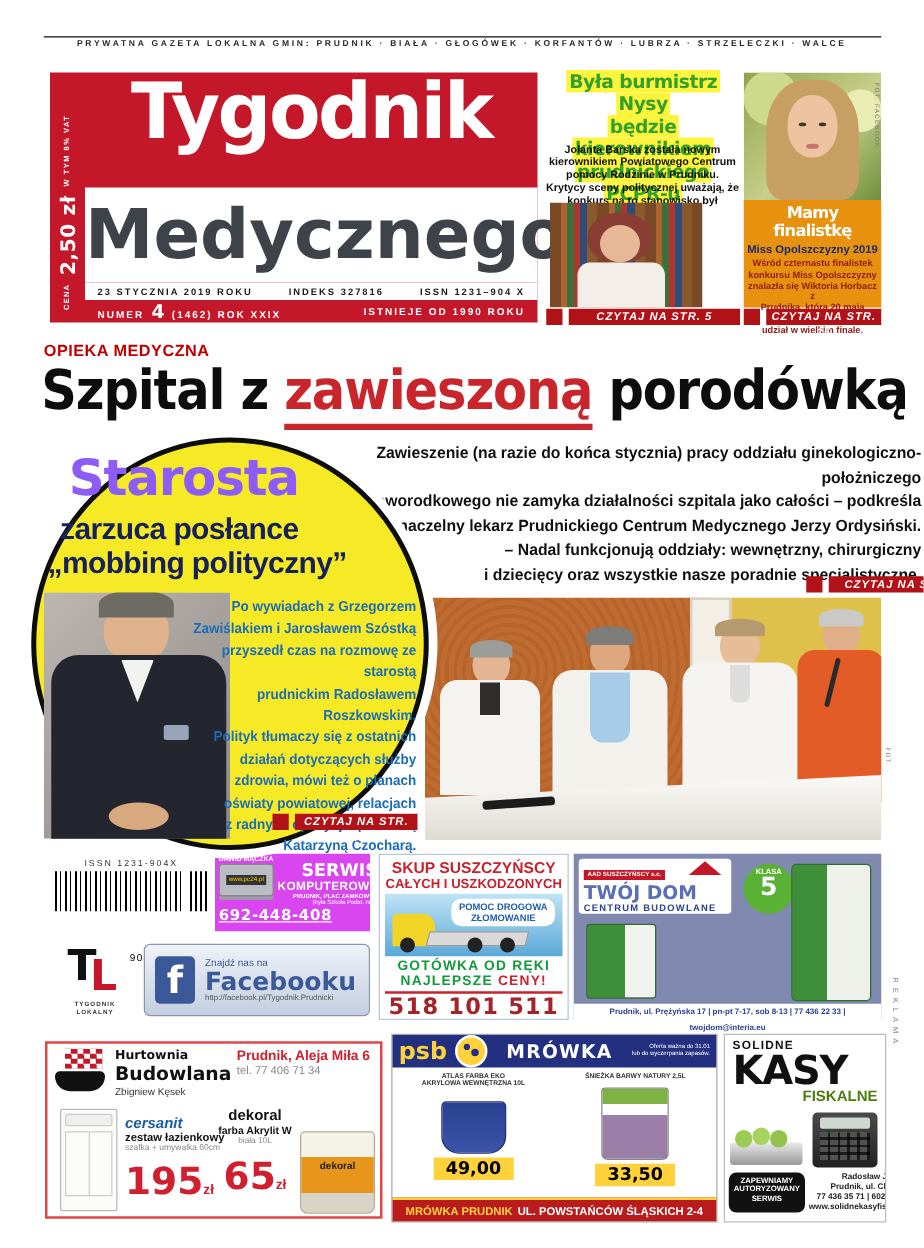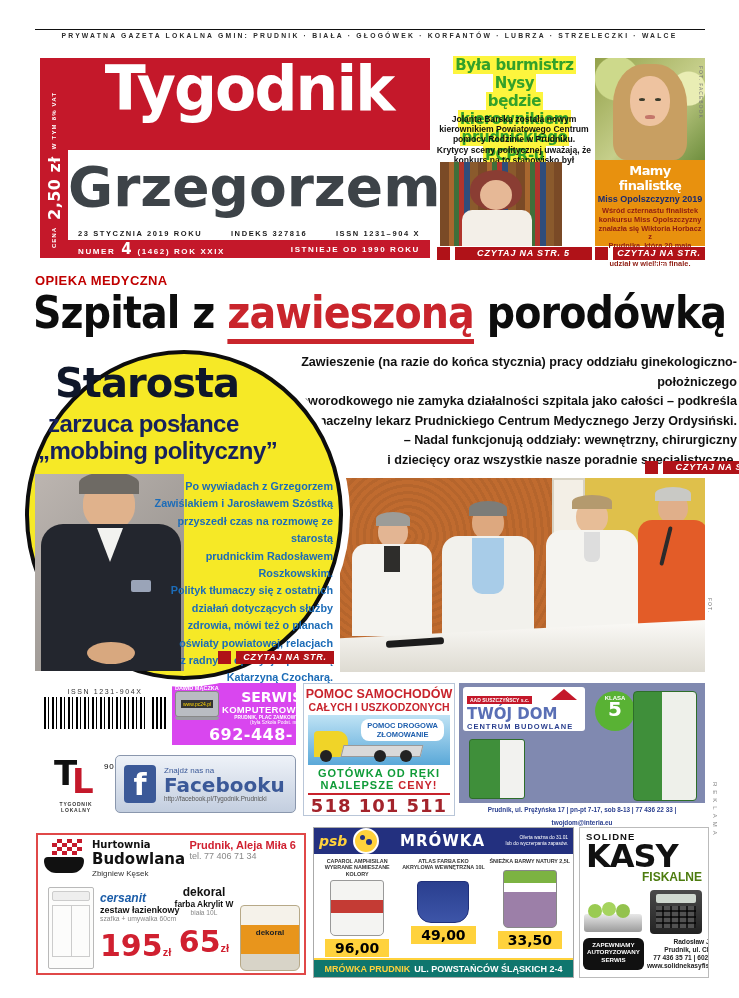--- a/index.html
+++ b/index.html
@@ -56,21 +56,21 @@
   .kicker{left:35px;top:273px;font-size:13px;font-weight:bold;color:#c00000;letter-spacing:0.4px;}
   .headline{left:33px;top:287px;width:705px;font-size:44px;font-weight:bold;letter-spacing:-1px;
             transform:scaleX(0.9);transform-origin:0 0;white-space:nowrap;color:#0d0d0d;}
   .hl-red{color:#c9252c;border-bottom:5px solid #c9252c;padding-bottom:1px;}
   .lead{left:230px;top:352px;width:507px;text-align:right;font-size:13px;line-height:19.5px;
         font-weight:bold;color:#101010;transform:scaleX(0.97);transform-origin:100% 0;}
 
   
   .bubble{left:25px;top:350px;width:310px;height:322px;background:#f6e926;border:4px solid #0d0d0d;
           border-radius:50%;box-shadow:0 0 0 7px #fff;}
-  .st-title{left:55px;top:360px;font-size:40px;font-weight:bold;color:#0f172a;letter-spacing:-1px;}
+  .st-title{left:55px;top:360px;font-size:40px;font-weight:bold;color:#8b5cf6;letter-spacing:-1px;}
   .st-sub1{left:48px;top:410px;font-size:24px;font-weight:bold;color:#16215c;letter-spacing:-0.5px;}
   .st-sub2{left:38px;top:437px;font-size:24px;font-weight:bold;color:#16215c;letter-spacing:-0.5px;}
   .st-txt{left:128px;top:478px;width:205px;text-align:right;font-size:11.5px;line-height:17.4px;
           font-weight:bold;color:#1c6cb8;transform:scaleX(0.94);transform-origin:100% 0;}
 
   
   .ph{overflow:hidden;}
   .credit{font-size:5px;color:#777;letter-spacing:1px;writing-mode:vertical-rl;}
 
   
@@ -97,38 +97,38 @@
       box-sizing:border-box;gap:8px;}
 
   
   .ad-hb{left:36px;top:833px;width:270px;height:142px;background:#fff;border:2px solid #e04848;
          box-sizing:border-box;}
   .ad-mr{left:313px;top:827px;width:261px;height:151px;background:#fff;border:1px solid #aaa;
          box-sizing:border-box;}
   .ad-ks{left:579px;top:827px;width:130px;height:151px;background:#fff;border:1px solid #bbb;
          box-sizing:border-box;overflow:hidden;}
   .mr-head{height:26px;background:#23307f;display:flex;align-items:center;padding:0 5px;gap:6px;}
-  .mr-foot{position:absolute;left:0;right:0;bottom:0;height:17px;background:#0f766e;
+  .mr-foot{position:absolute;left:0;right:0;bottom:0;height:17px;background:#b91c1c;
            display:flex;align-items:center;justify-content:center;gap:4px;border-top:2px solid #ffd23c;}
   .pricechip{background:#ffd23c;color:#000;font-weight:bold;font-size:14px;padding:1px 10px;
              display:inline-block;}
   .prodname{font-size:5.4px;line-height:6.4px;color:#333;font-weight:bold;}
 </style>
 </head>
 <body>
 
 <div id="page">
 
   <div class="abs toprule"></div>
   <div class="abs topline">PRYWATNA GAZETA LOKALNA GMIN: PRUDNIK · BIAŁA · GŁOGÓWEK · KORFANTÓW · LUBRZA · STRZELECZKI · WALCE</div>
 
   <div class="abs mast">
     <div class="abs t-top dv">Tygodnik</div>
     <div class="abs t-panel">
-      <div class="t-bottom dv">Grzegorzem</div>
+      <div class="t-bottom dv">Medycznego</div>
     </div>
     <div class="abs t-info">
       <span>23 STYCZNIA 2019 ROKU</span>
       <span>INDEKS 327816</span>
       <span>ISSN 1231–904 X</span>
     </div>
     <div class="abs t-numer">
       <span>
         <span>NUMER</span>
         <span class="numer4 dv">4</span>
@@ -273,21 +273,21 @@
         </div>
         <div style="width:44px;height:3px;background:#9a9da3;border-radius:0 0 3px 3px;"></div>
       </div>
       <div style="flex:1;text-align:right;">
         <div class="dv" style="font-size:14px;font-weight:bold;line-height:13px;">SERWIS</div>
         <div style="font-size:9.5px;font-weight:bold;letter-spacing:0.3px;">KOMPUTEROWY</div>
         <div style="font-size:4.8px;font-weight:bold;">PRUDNIK, PLAC ZAMKOWY 2</div>
         <div style="font-size:4.8px;">(była Szkoła Podst. nr 2)</div>
       </div>
     </div>
-    <div class="dv" style="font-size:16px;font-weight:bold;text-align:right;letter-spacing:0.5px;">692-448-408</div>
+    <div class="dv" style="font-size:12px;font-weight:bold;text-align:left;letter-spacing:0.5px;text-decoration:underline;">692-448-408</div>
   </div>
 
   <div class="abs tl-logo ctr">
     <div style="position:relative;width:48px;height:44px;margin:0 auto;background:#fff;">
       <span class="dv" style="position:absolute;left:2px;top:-2px;font-size:34px;font-weight:bold;color:#111;">T</span>
       <span class="dv" style="position:absolute;left:20px;top:6px;font-size:34px;font-weight:bold;color:#c4182a;">L</span>
     </div>
     <div style="font-size:5px;font-weight:bold;letter-spacing:0.8px;color:#333;margin-top:2px;">TYGODNIK LOKALNY</div>
   </div>
 
@@ -296,21 +296,21 @@
       <span class="dv" style="font-size:30px;font-weight:bold;color:#fff;line-height:40px;">f</span>
     </div>
     <div>
       <div style="font-size:8px;color:#3b5998;">Znajdź nas na</div>
       <div class="dv" style="font-size:20px;font-weight:bold;color:#3b5998;line-height:20px;">Facebooku</div>
       <div style="font-size:6.3px;color:#555;">http://facebook.pl/Tygodnik.Prudnicki</div>
     </div>
   </div>
 
   <div class="abs ad-skup">
-    <div style="font-size:12.5px;font-weight:bold;color:#c8232c;margin-top:3px;">POMOC SAMOCHODÓW</div>
+    <div style="font-size:12.5px;font-weight:bold;color:#c8232c;margin-top:3px;">SKUP SUSZCZYŃSCY</div>
     <div style="font-size:10.5px;font-weight:bold;color:#c8232c;">CAŁYCH I USZKODZONYCH</div>
     <div style="position:relative;height:50px;background:linear-gradient(#bfe3f5,#5aa8d8);margin:2px 4px;">
       <div style="position:absolute;right:6px;top:4px;background:#fff;border-radius:8px;padding:2px 6px;font-size:7.5px;font-weight:bold;color:#1e5fae;" class="ml">POMOC DROGOWA
 ZŁOMOWANIE</div>
       <div style="position:absolute;left:6px;bottom:8px;width:34px;height:26px;background:#f2d row;background:#f0d428;border-radius:4px 10px 0 0;"></div>
       <div style="position:absolute;left:34px;bottom:8px;width:78px;height:10px;background:#d9d9d9;transform:skewX(-14deg);border:1px solid #999;"></div>
       <div style="position:absolute;left:12px;bottom:3px;width:12px;height:12px;background:#222;border-radius:50%;"></div>
       <div style="position:absolute;left:66px;bottom:3px;width:12px;height:12px;background:#222;border-radius:50%;"></div>
       <div style="position:absolute;left:92px;bottom:3px;width:12px;height:12px;background:#222;border-radius:50%;"></div>
     </div>
@@ -375,36 +375,30 @@
         <span class="dv" style="font-size:30px;font-weight:bold;color:#d02030;">65</span><span style="font-size:11px;font-weight:bold;color:#d02030;">zł</span>
       </div>
     </div>
     <div style="position:absolute;right:4px;top:70px;width:58px;height:64px;background:linear-gradient(#f5f2ea 0 30%,#e8951c 30% 75%,#d8d4c8 75%);border-radius:4px 4px 6px 6px;border:1px solid #b7a988;text-align:center;">
       <div style="font-size:8px;font-weight:bold;color:#222;margin-top:22px;">dekoral</div>
     </div>
   </div>
 
   <div class="abs ad-mr">
     <div class="mr-head">
-      <span class="dv" style="color:#ffd23c;font-size:14px;font-weight:bold;font-style:italic;">psb</span>
+      <span class="dv" style="color:#ffd23c;font-size:19px;font-weight:bold;">psb</span>
       <span style="width:22px;height:22px;background:#ffd23c;border:2px solid #fff;border-radius:50%;display:inline-block;position:relative;">
         <span style="position:absolute;left:5px;top:5px;width:5px;height:5px;background:#23307f;border-radius:50%;"></span>
         <span style="position:absolute;left:11px;top:9px;width:6px;height:6px;background:#23307f;border-radius:50%;"></span>
       </span>
       <span class="dv" style="color:#fff;font-size:15px;font-weight:bold;letter-spacing:1px;flex:1;text-align:center;">MRÓWKA</span>
       <span class="ml" style="color:#fff;font-size:4.8px;text-align:right;line-height:5.6px;">Oferta ważna do 31.01
 lub do wyczerpania zapasów.</span>
     </div>
     <div style="display:flex;justify-content:space-around;margin-top:4px;">
-      <div class="ctr" style="width:84px;">
-        <div class="prodname ml">CAPAROL AMPHISILAN
-WYBRANE NAMIESZANE KOLORY</div>
-        <div style="width:52px;height:54px;margin:3px auto;background:linear-gradient(#f4f4f2 0 35%,#c43b34 35% 60%,#f4f4f2 60%);border:1px solid #999;border-radius:3px 3px 5px 5px;"></div>
-        <div class="pricechip dv">96,00</div>
-      </div>
       <div class="ctr" style="width:84px;">
         <div class="prodname ml">ATLAS FARBA EKO
 AKRYLOWA WEWNĘTRZNA 10L</div>
         <div style="width:50px;height:40px;margin:10px auto 3px;background:linear-gradient(#2a3f8f,#3d55a8);border-radius:4px 4px 14px 14px;border:1px solid #20307a;"></div>
         <div class="pricechip dv">49,00</div>
       </div>
       <div class="ctr" style="width:84px;">
         <div class="prodname ml">ŚNIEŻKA BARWY NATURY 2,5L</div>
         <div style="width:52px;height:56px;margin:6px auto 3px;background:linear-gradient(#7cb342 0 22%,#fff 22% 38%,#9c7fa8 38%);border:1px solid #888;border-radius:3px 3px 5px 5px;"></div>
         <div class="pricechip dv">33,50</div>

